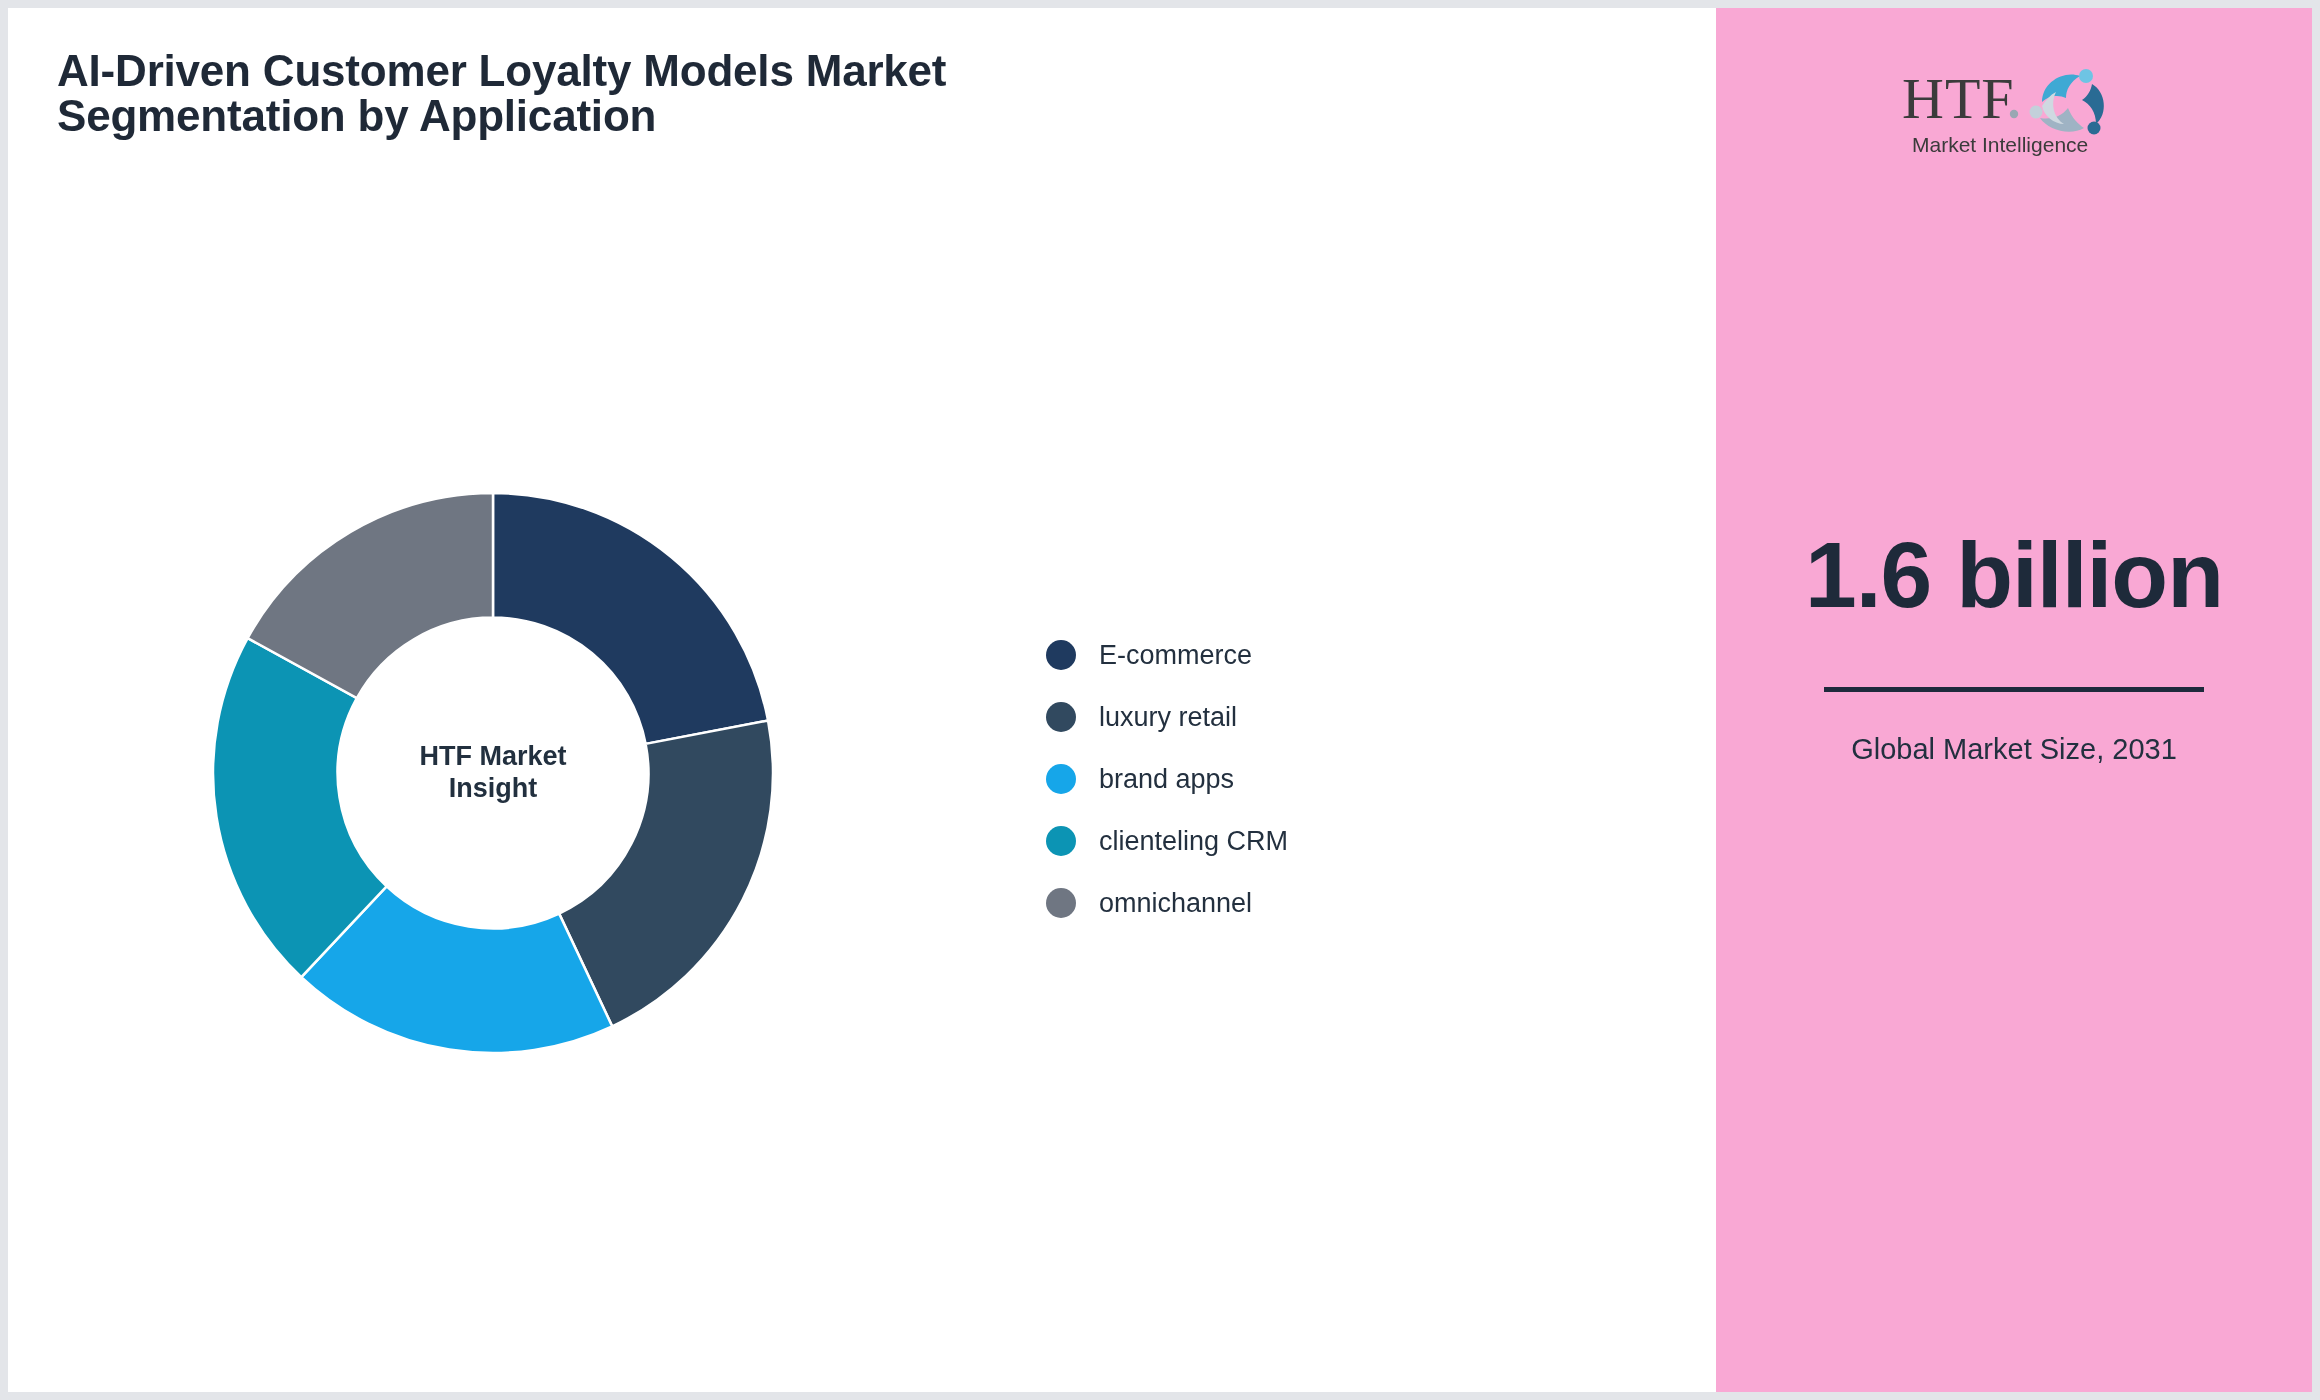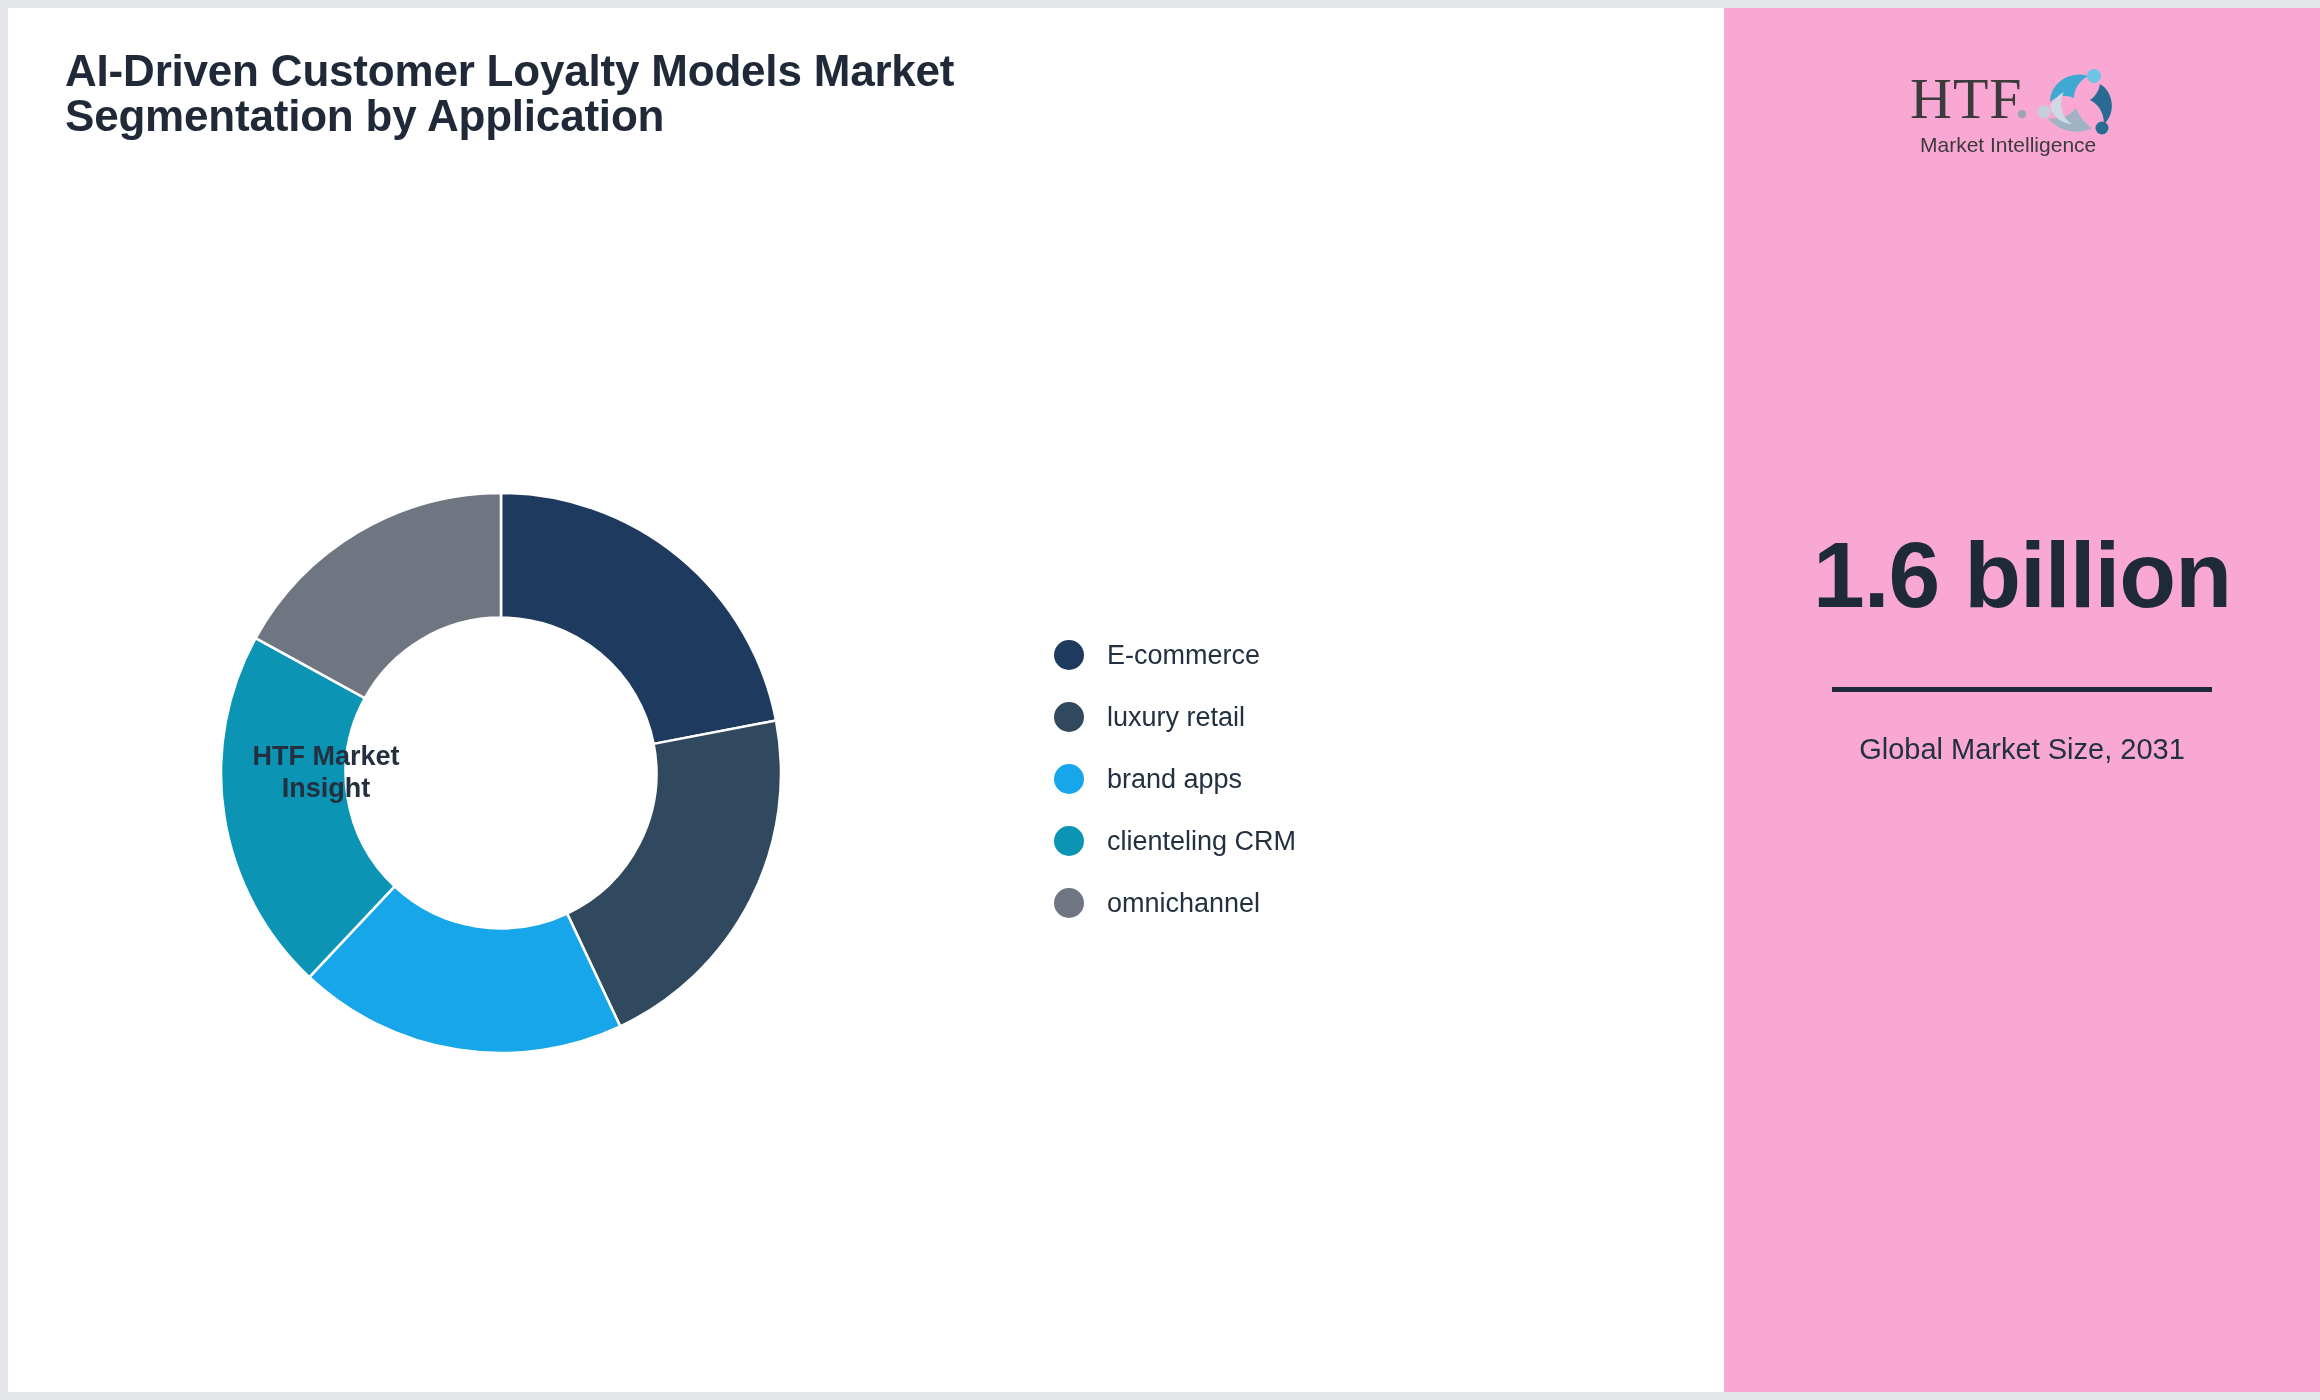--- a/index.html
+++ b/index.html
@@ -27,21 +27,20 @@
   #card {
     position: absolute;
     left: 8px;
     top: 8px;
     width: 2304px;
     height: 1384px;
     background: #ffffff;
     display: flex;
     flex-direction: row;
     overflow: hidden;
-    padding-left: 8px;
   }
 
   
   #left-panel {
     position: relative;
     width: 1708px;
     height: 100%;
     background: #ffffff;
     flex: 0 0 auto;
   }
@@ -69,20 +68,21 @@
   #donut-svg { display: block; width: 580px; height: 580px; }
 
   #donut-center-label {
     position: absolute;
     left: 0;
     top: 0;
     width: 580px;
     height: 580px;
     display: flex;
     align-items: center;
+    justify-content: center;
     pointer-events: none;
   }
   #donut-center-label span {
     display: block;
     width: 230px;
     text-align: center;
     font-size: 27px;
     line-height: 1.18;
     font-weight: bold;
     color: #22303f;

